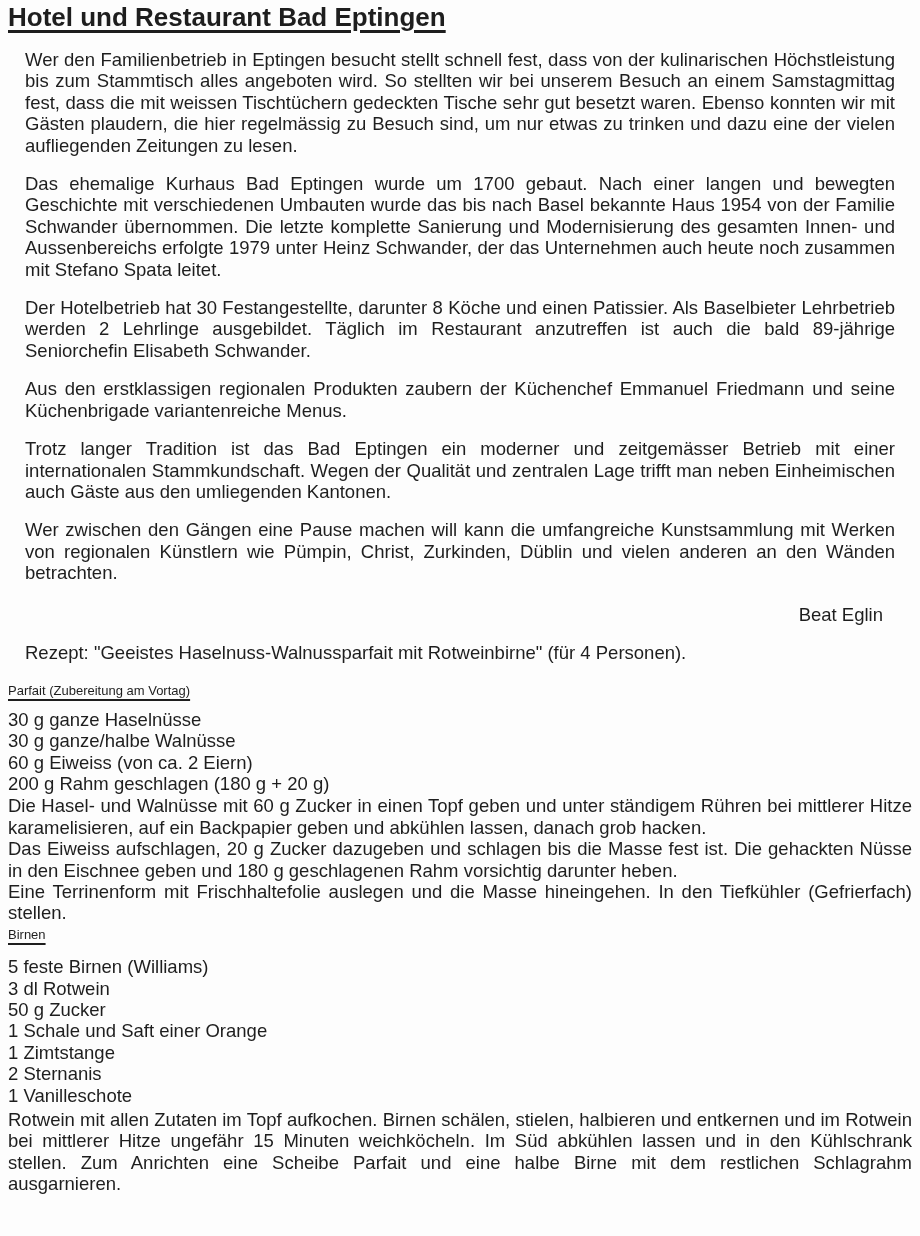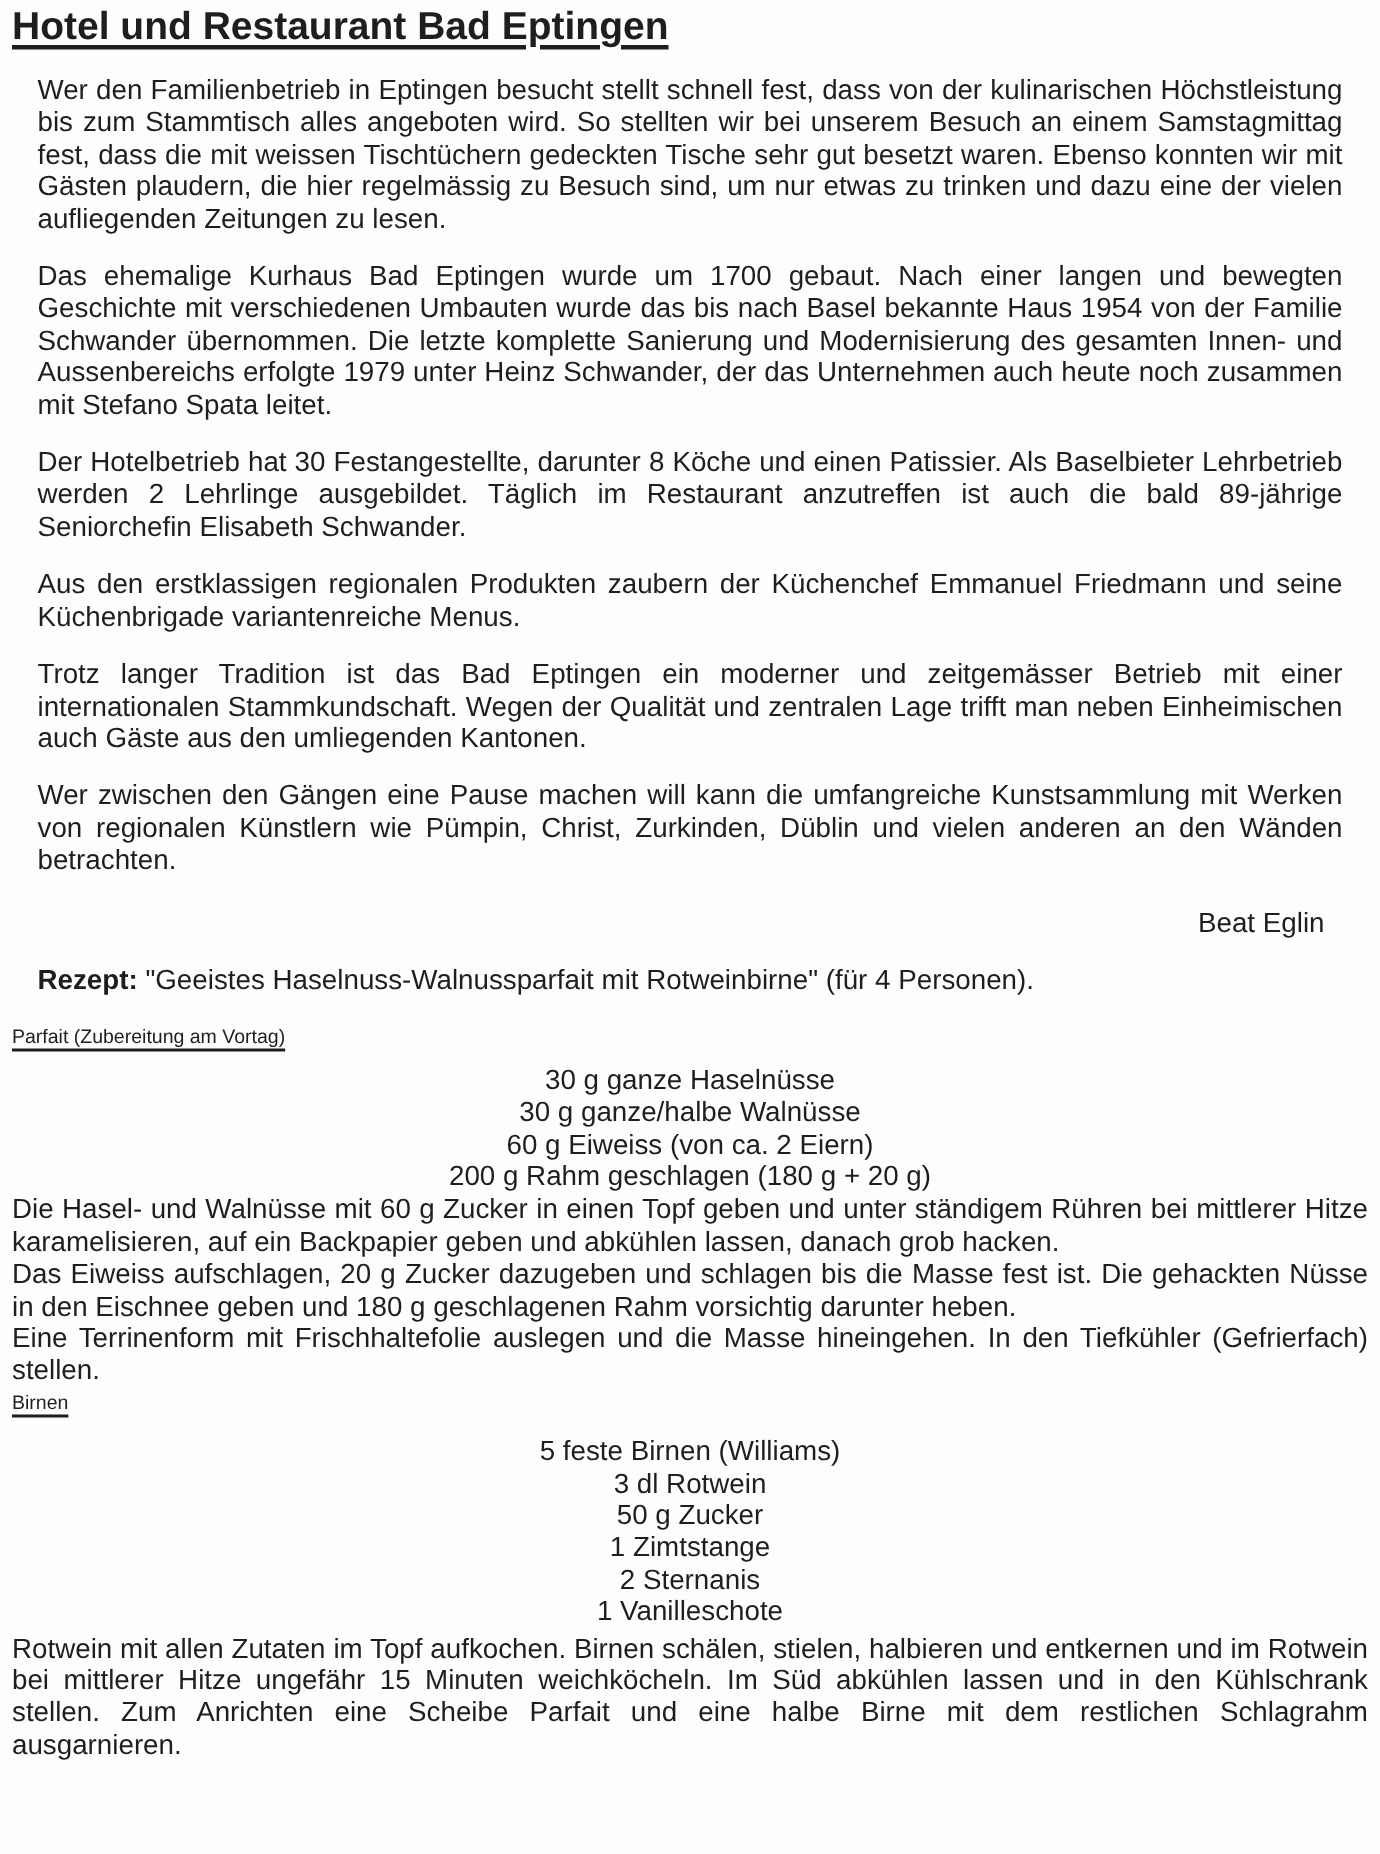--- a/index.html
+++ b/index.html
@@ -36,34 +36,34 @@
   .mt-tight { margin-top: 4px; }
   .mt-big   { margin-top: 26px; }
 
   .author-line {
     margin-top: 20px;
     margin-right: 29px;
     text-align: right;
   }
 
   .rezept-line { margin-top: 46px; }
-  .rezept-line .bold { font-weight: bold; }
+  .rezept-line .bold { font-weight: normal; }
 
   h2.section-heading {
     margin: 0;
     font-size: 13px;
     line-height: 21.4px;
     font-weight: normal;
     text-decoration: underline;
     text-decoration-thickness: 2px;
     text-underline-offset: 4px;
   }
   .mt-h2 { margin-top: 24px; }
 
-  .ingredient-list { margin: 0; padding: 0; list-style: none; text-align: center; }
+  .ingredient-list { margin: 0; padding: 0; list-style: none; }
   .ingredient-list li { margin: 0; padding: 0; }
   .mb-h2-a { margin-top: 7px; }
   .mb-h2-b { margin-top: 11px; }
 
   .steps p { margin: 0; text-align: justify; }
   .mt-steps-a { margin-top: 1px; }
   .mt-steps-b { margin-top: 3px; }
 </style>
 </head>
 <body>
@@ -97,20 +97,21 @@
       <p>Eine Terrinenform mit Frischhaltefolie auslegen und die Masse hineingehen. In den Tiefkühler (Gefrierfach) stellen.</p>
     </div>
   </div>
 
   <div>
     <h2 class="section-heading mt-h2">Birnen</h2>
     <ul class="ingredient-list mb-h2-b">
       <li>5 feste Birnen (Williams)</li>
       <li>3 dl Rotwein</li>
       <li>50 g Zucker</li>
+      <li>1 Schale und Saft einer Orange</li>
       <li>1 Zimtstange</li>
       <li>2 Sternanis</li>
       <li>1 Vanilleschote</li>
     </ul>
     <div class="steps mt-steps-b">
       <p>Rotwein mit allen Zutaten im Topf aufkochen. Birnen schälen, stielen, halbieren und entkernen und im Rotwein bei mittlerer Hitze ungefähr 15 Minuten weichköcheln. Im Süd abkühlen lassen und in den Kühlschrank stellen. Zum Anrichten eine Scheibe Parfait und eine halbe Birne mit dem restlichen Schlagrahm ausgarnieren.</p>
     </div>
   </div>
 
 </div>

